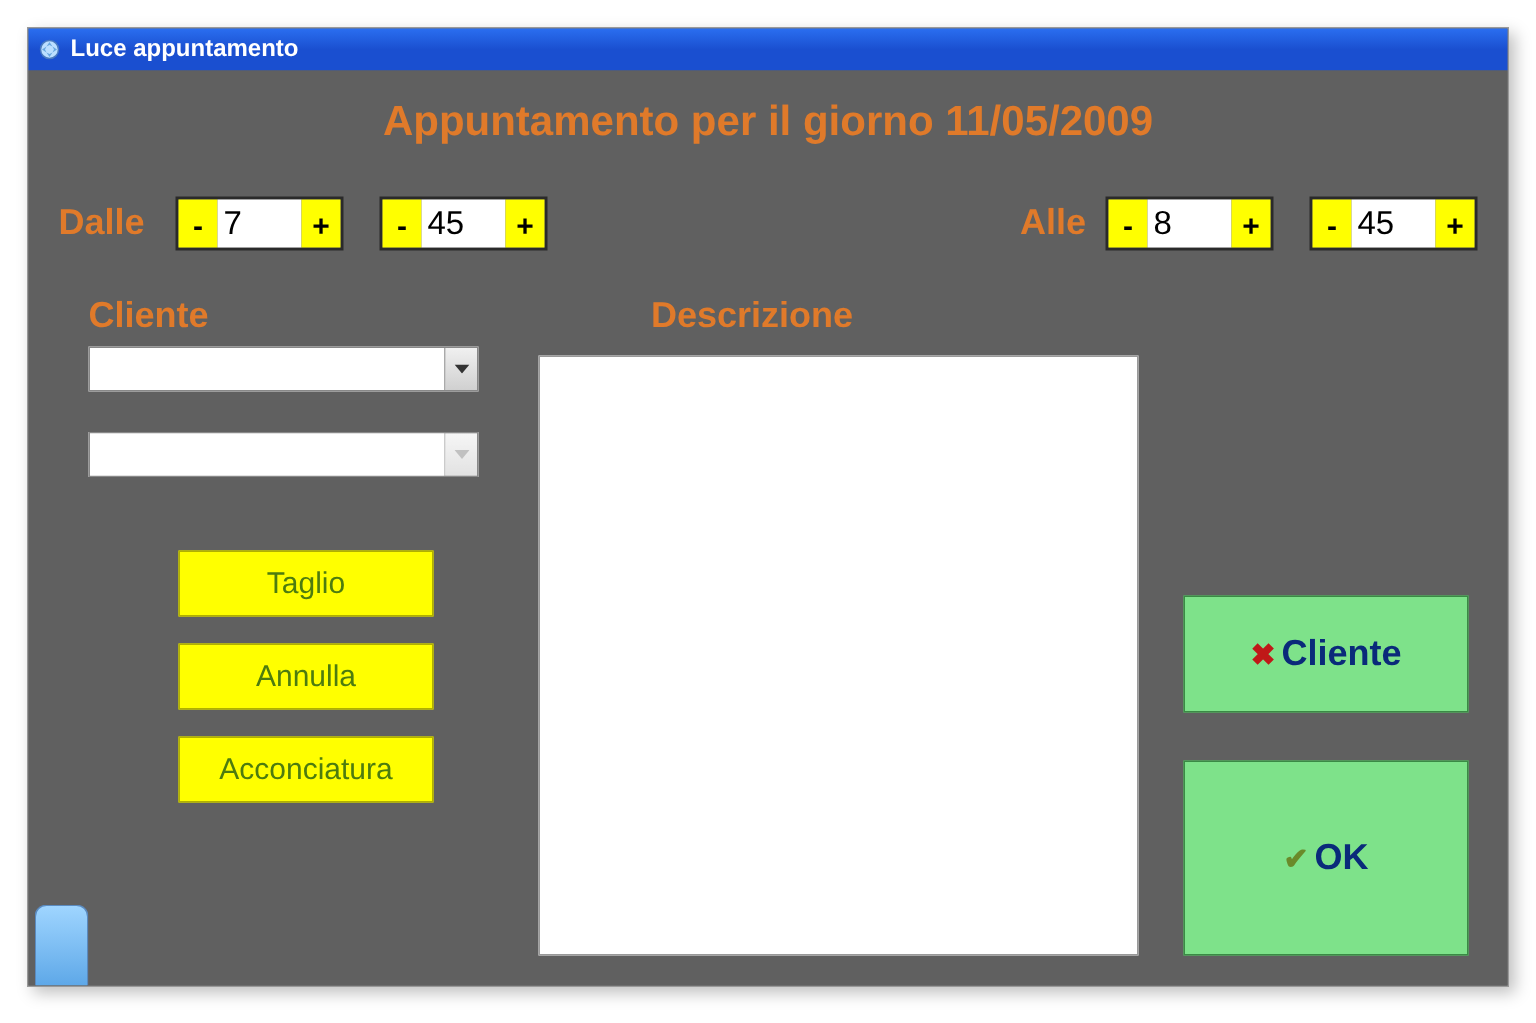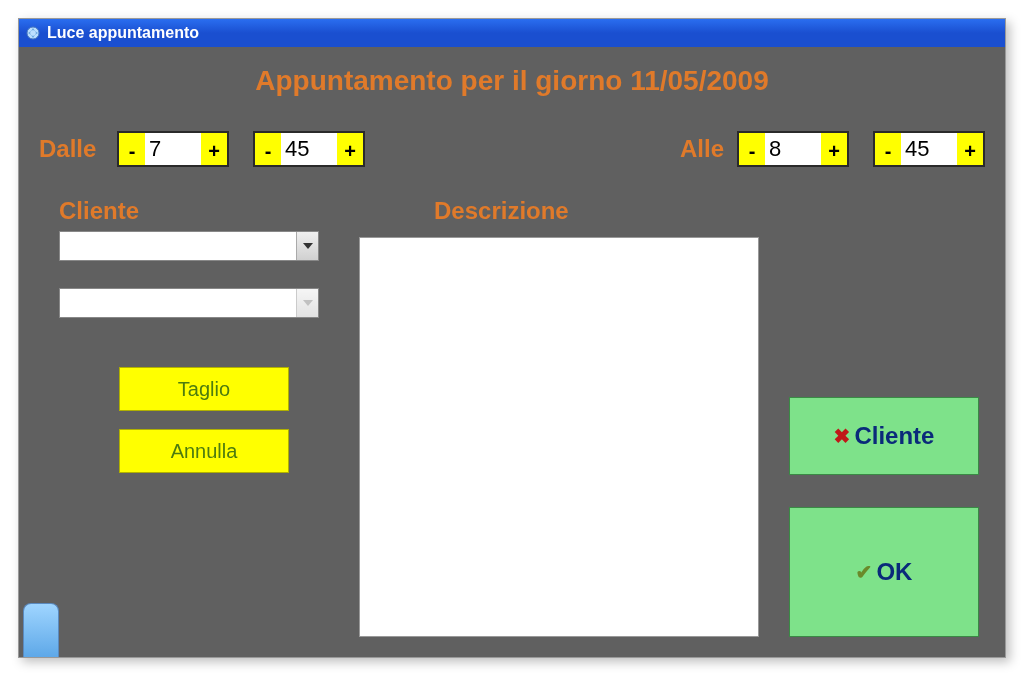--- a/index.html
+++ b/index.html
@@ -295,20 +295,21 @@
           <svg width="10" height="6" viewBox="0 0 10 6">
               <path d="M0 0 L10 0 L5 6 Z" fill="#999"></path>
             </svg>
         </div>
       </div>
     </div>
 
     <div class="actions-col">
       <button class="y-btn">Taglio</button>
       <button class="y-btn">Annulla</button>
+      <button class="y-btn">Acconciatura</button>
     </div>
 
     <div class="label-orange desc-label">Descrizione</div>
     <textarea class="desc-box" style=""></textarea>
 
     <button class="green-btn annulla-btn">
       <span class="x-icon">✖</span>
       <span>Cliente</span>
     </button>
 

